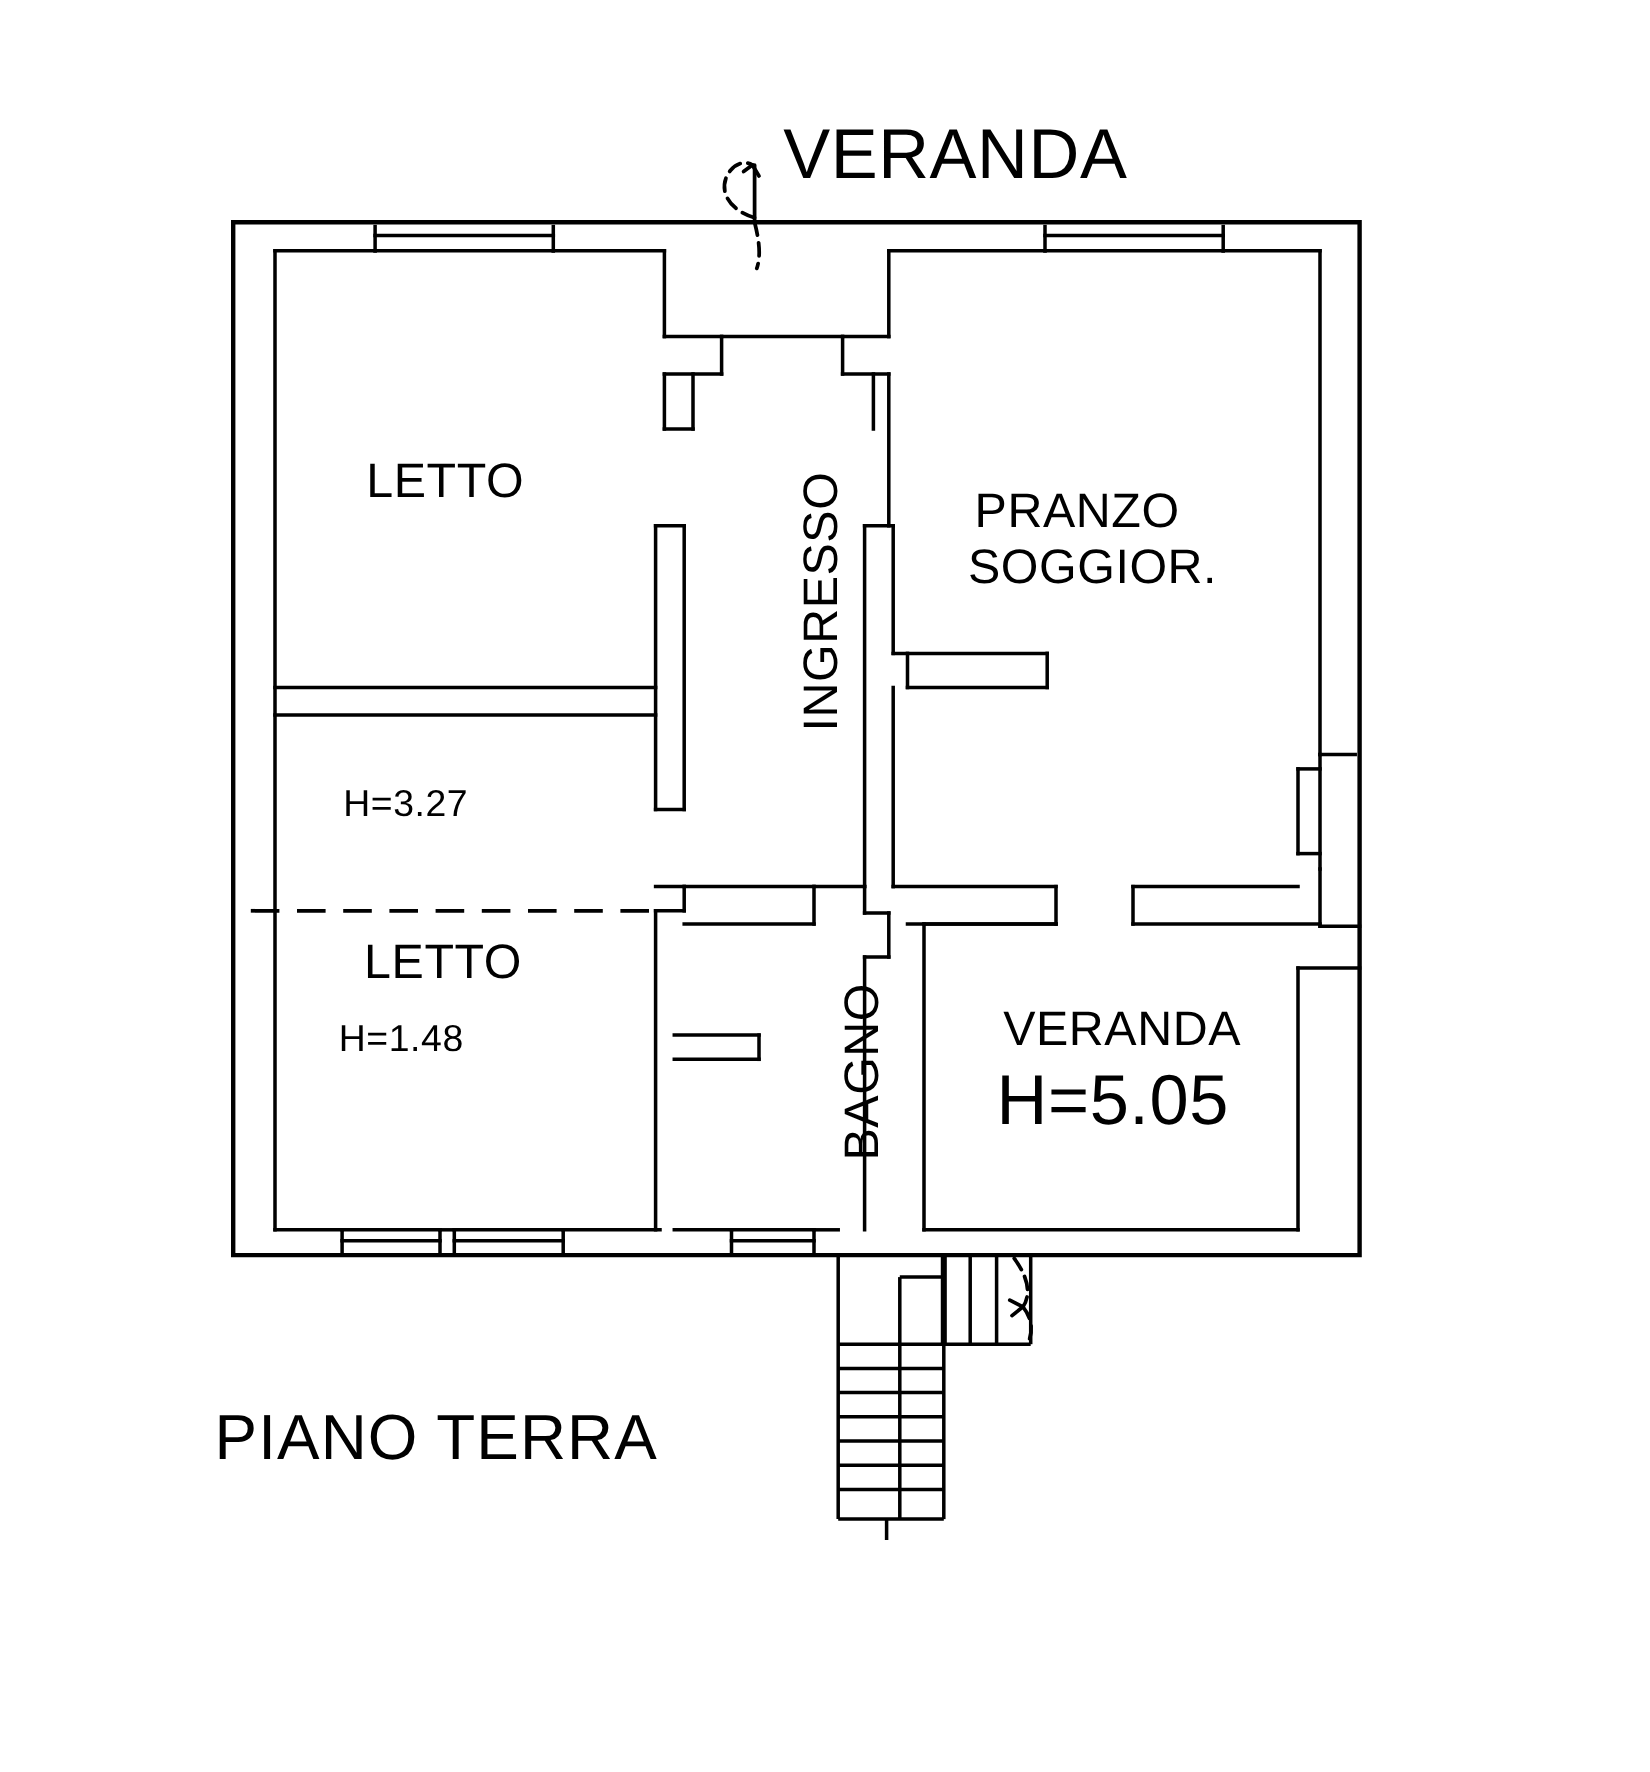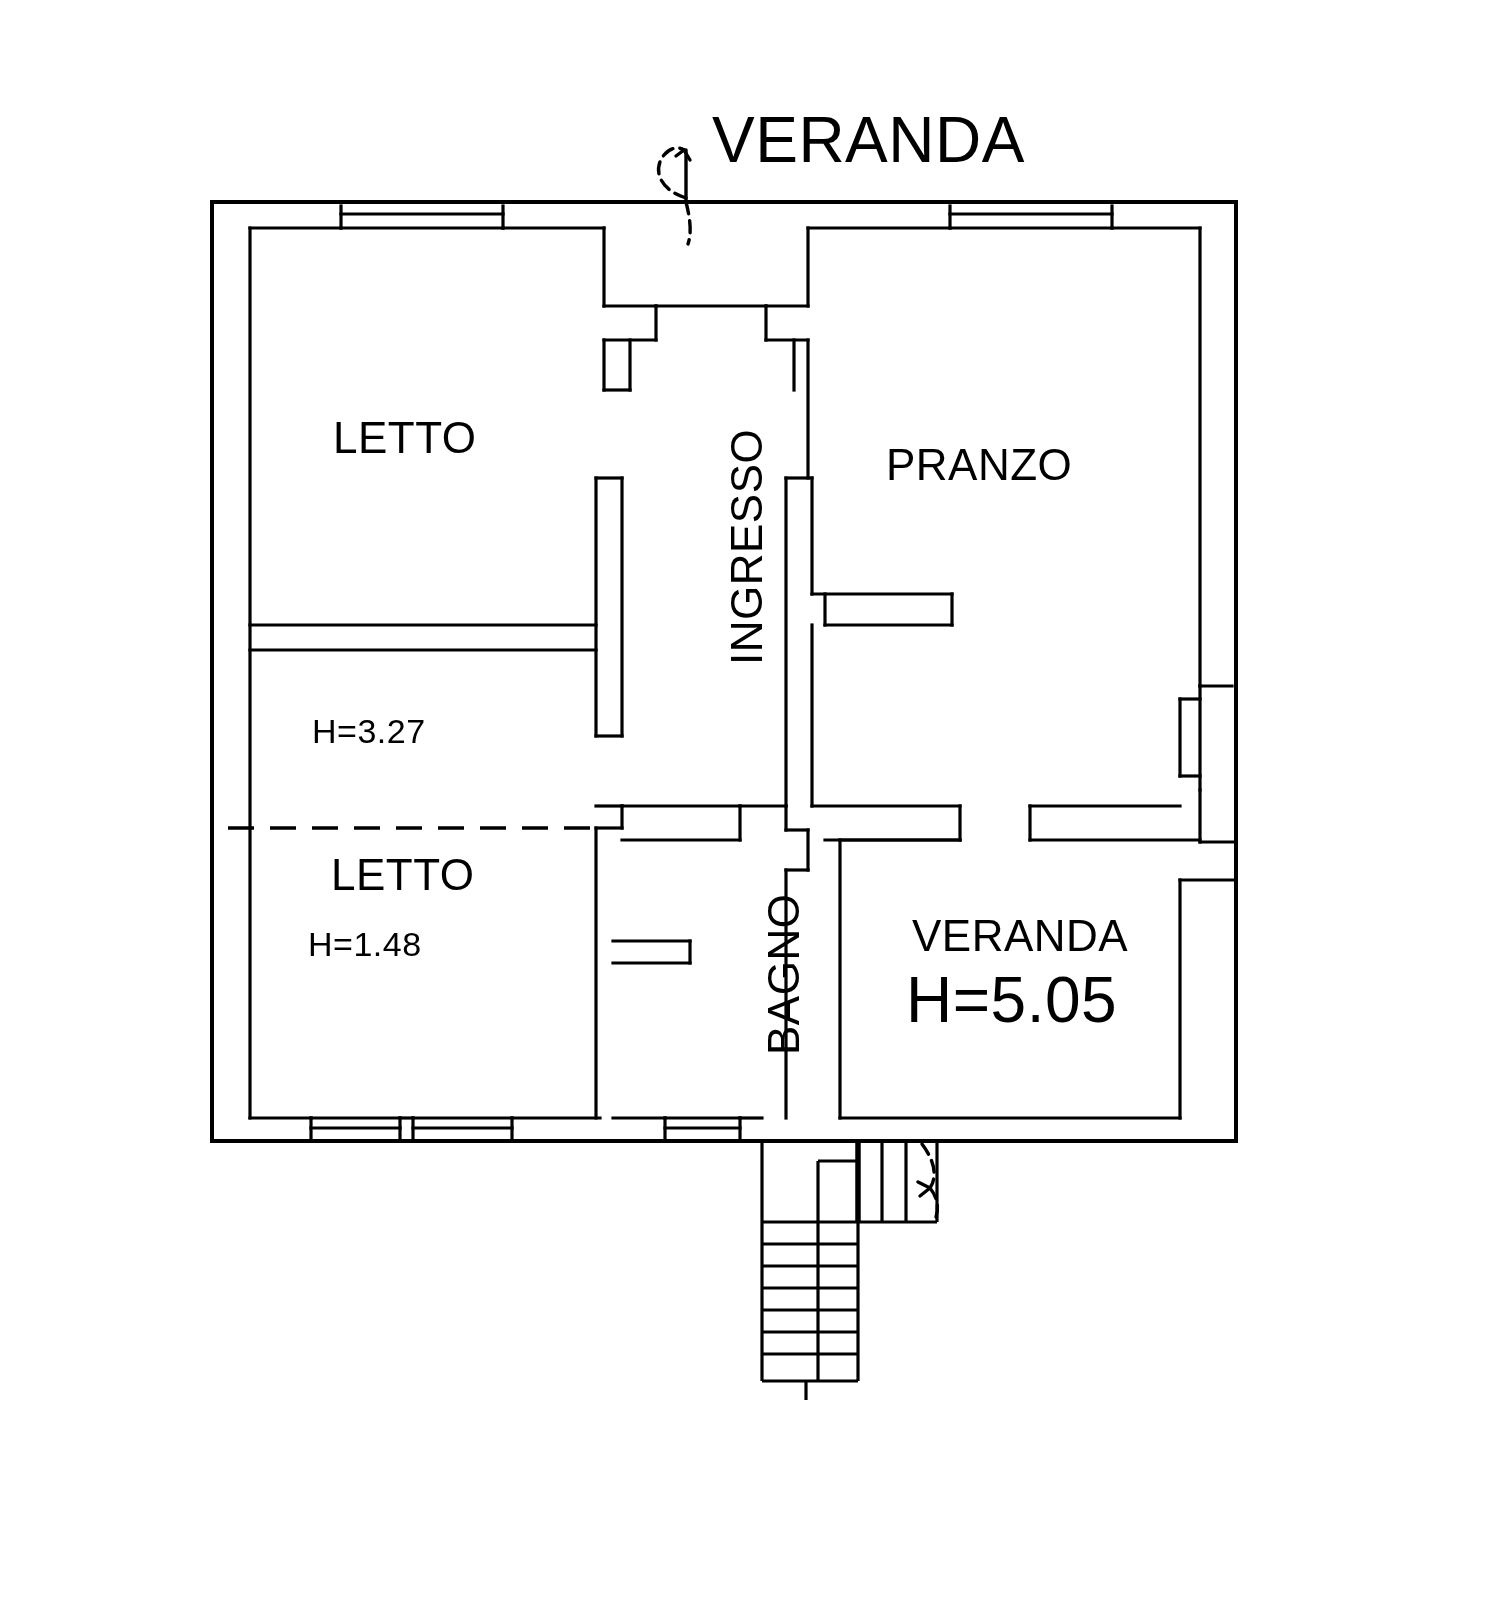--- a/index.html
+++ b/index.html
@@ -326,19 +326,21 @@
 
   <div class="plan-label lbl-h" style="left:308px; top:925px;">H=1.48</div>
 
   <div class="plan-label lbl-room rot-ccw" style="left:722px; top:665px;">INGRESSO</div>
 
   <div class="plan-label lbl-room rot-ccw" style="left:759px; top:1055px;">BAGNO</div>
 
 
   <div class="plan-label lbl-room" style="left:886px; top:440px;">PRANZO</div>
 
+  <div class="plan-label lbl-room" style="left:880px; top:491px;">SOGGIOR.</div>
 
   <div class="plan-label lbl-room" style="left:912px; top:911px;">VERANDA</div>
 
   <div class="plan-label lbl-big" style="left:906px; top:965px;">H=5.05</div>
 
+  <div class="plan-label lbl-title" style="left:195px; top:1275px;">PIANO TERRA</div>
 
 </div>
 
 </body></html>

